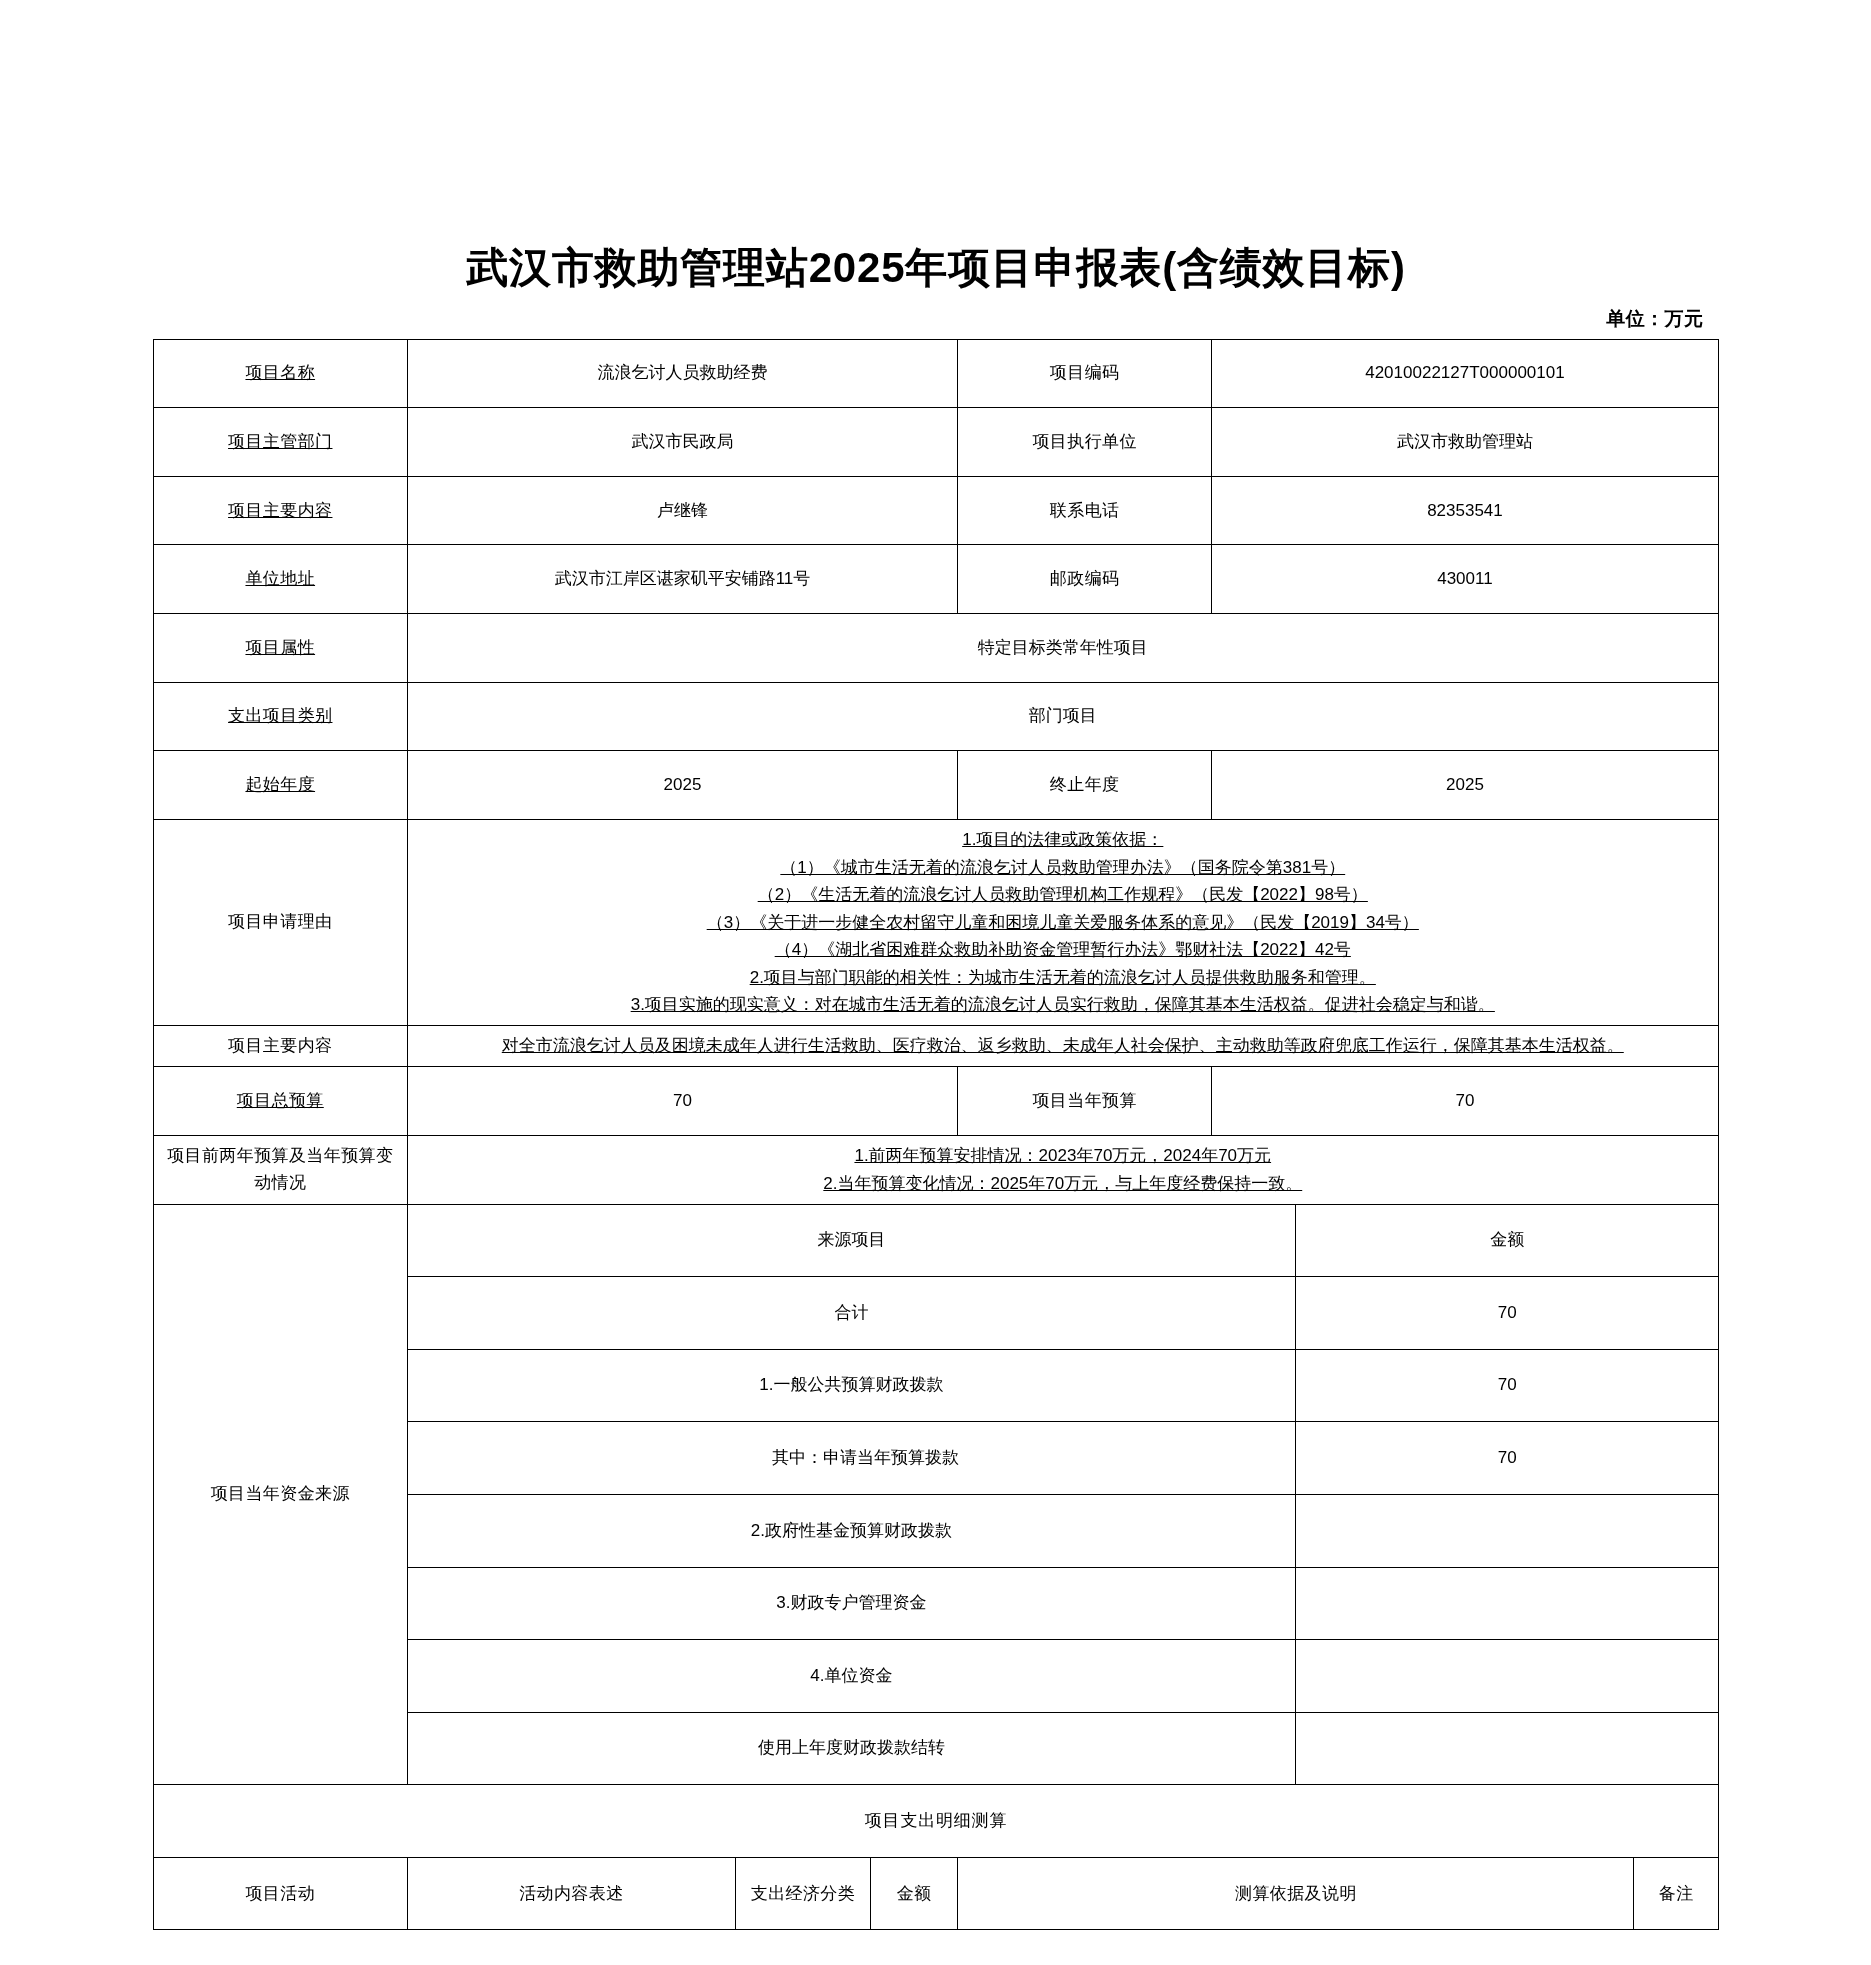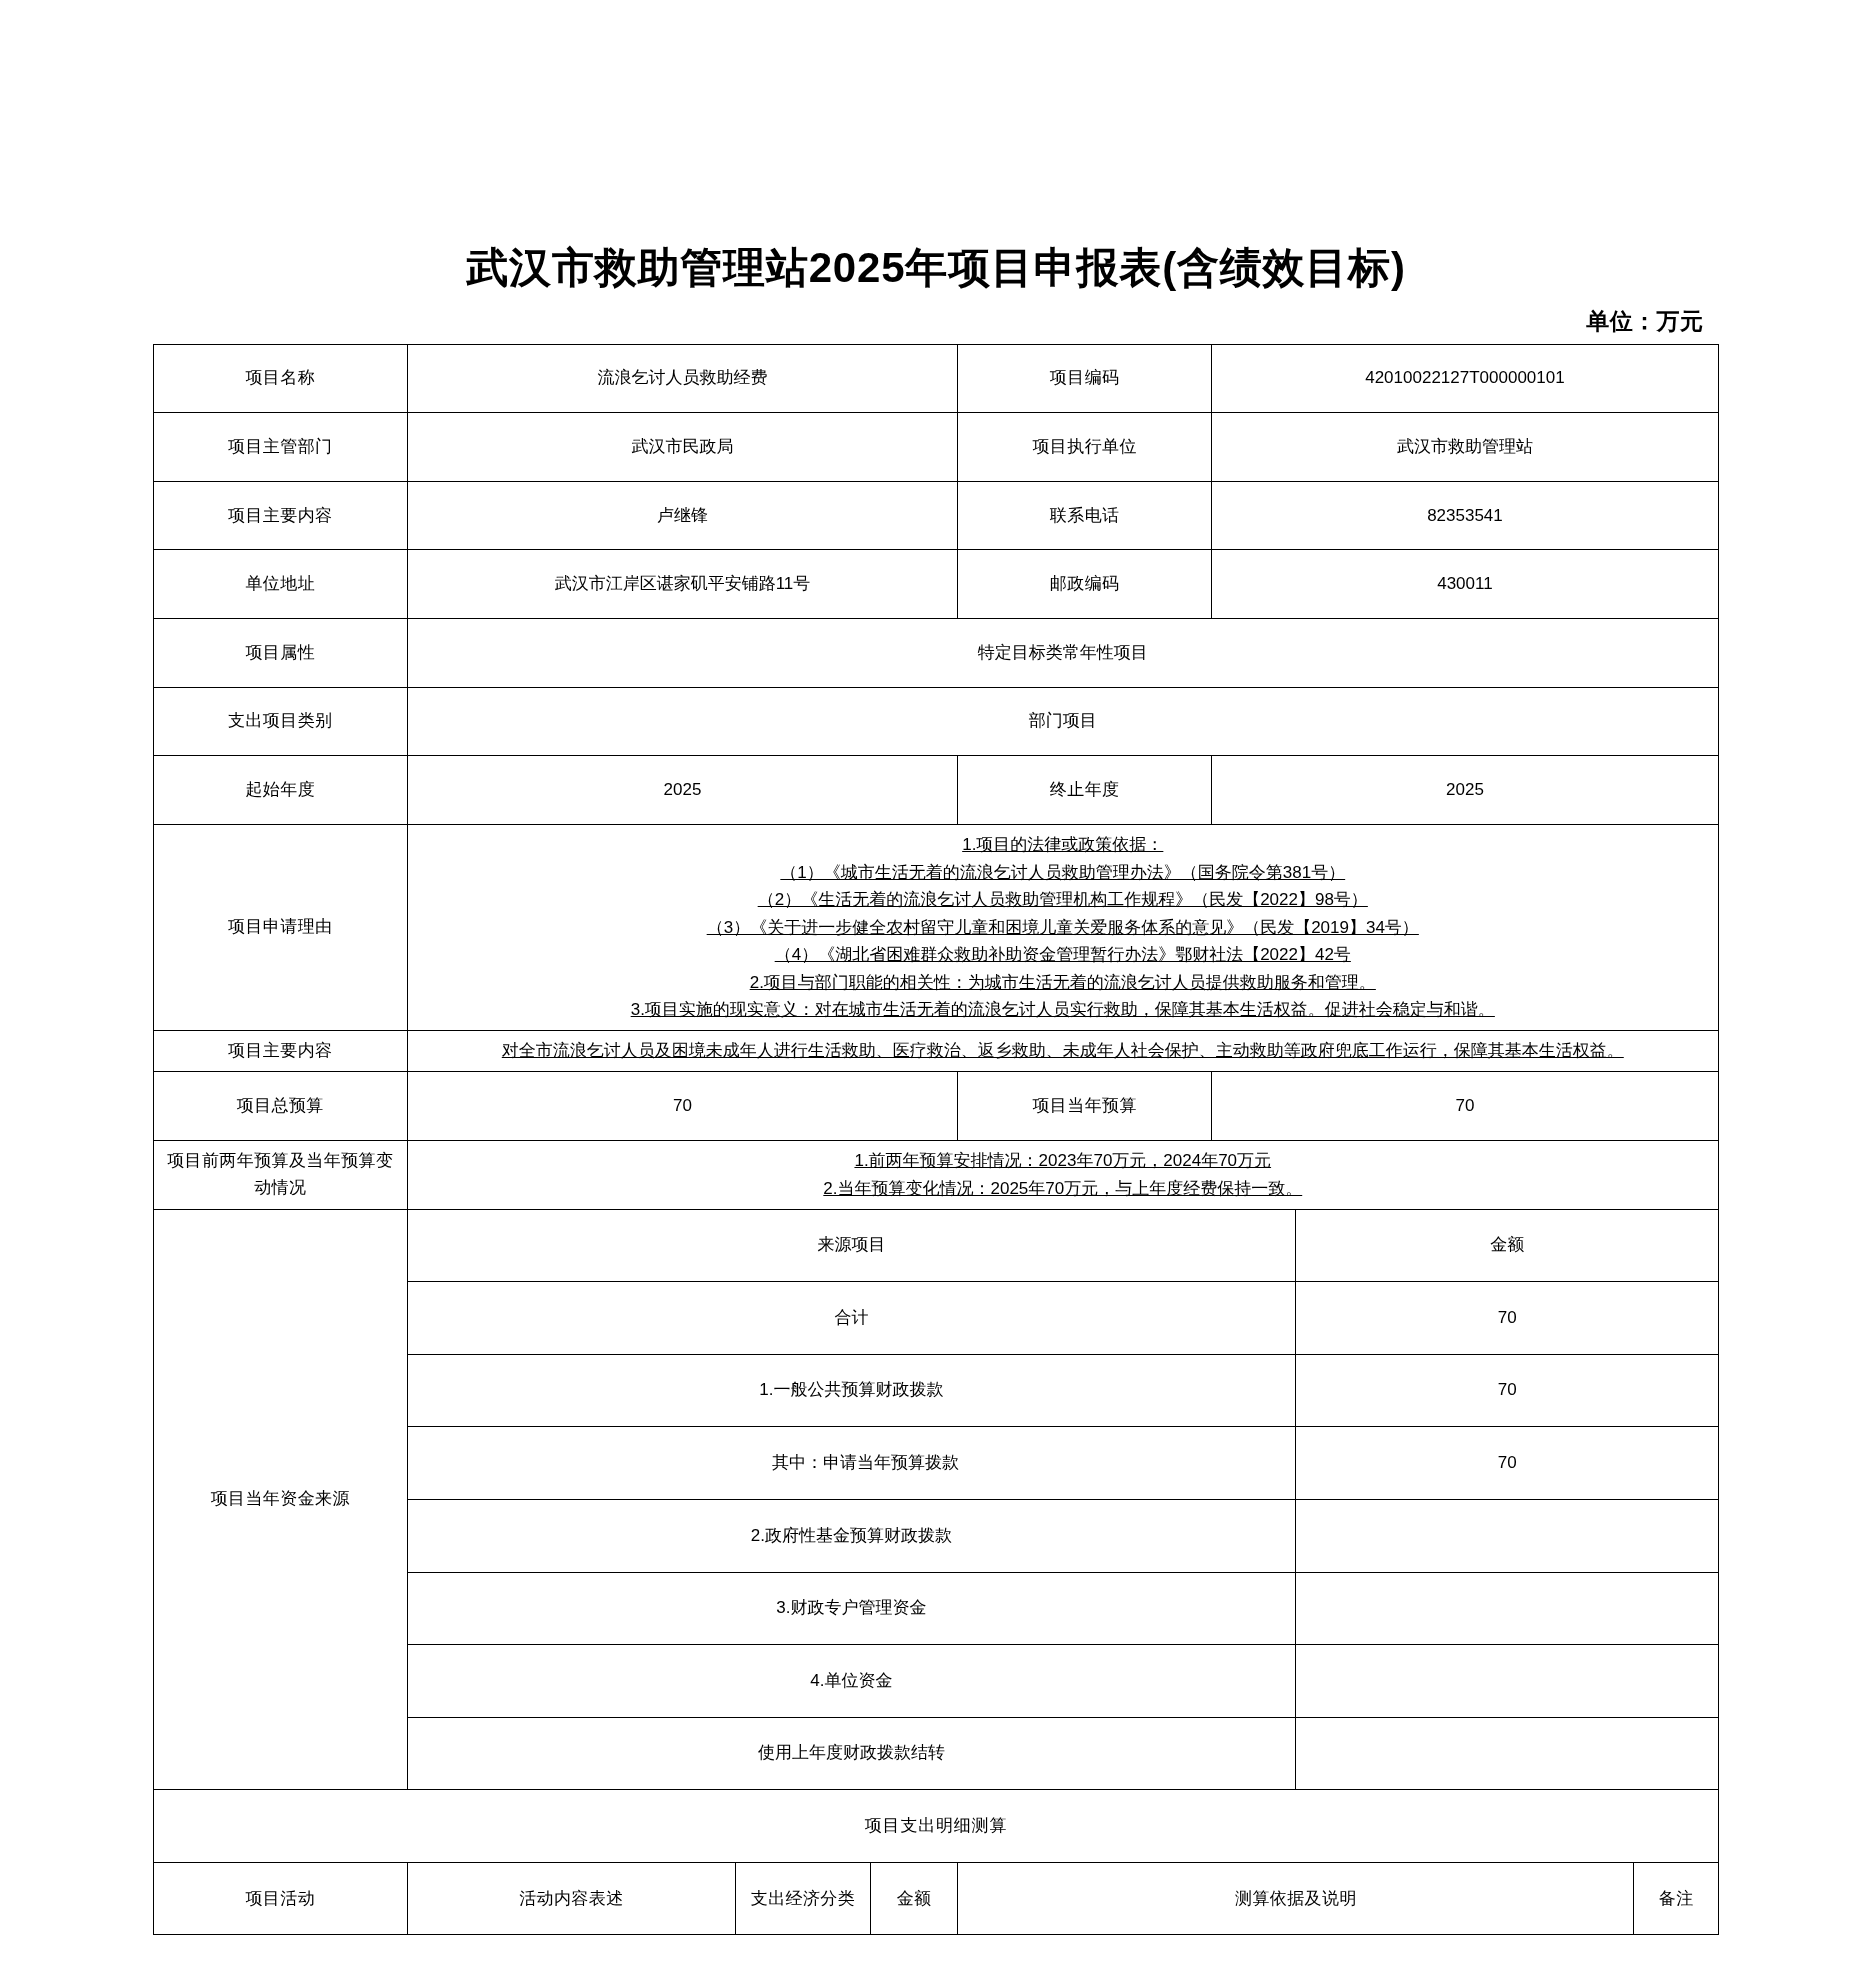--- a/index.html
+++ b/index.html
@@ -28,21 +28,21 @@
   .doc-title {
     text-align: center;
     font-size: 42px;
     font-weight: bold;
     letter-spacing: 0.8px;
     margin: 0 0 13.4px 0;
     line-height: 1.15;
   }
   .unit-line {
     text-align: right;
-    font-size: 23px;
+    font-size: 19px;
     font-weight: bold;
     margin: 0 15.7px 7px 0;
     letter-spacing: 0.4px;
   }
   table.form {
     width: 100%;
     border-collapse: collapse;
     table-layout: fixed;
   }
   table.form td {
@@ -61,21 +61,21 @@
   td.val { }
   td.left {
     text-align: left;
     padding-left: 10.2px;
   }
   td.just {
     text-align: left;
     padding: 8.6px 10.2px;
     line-height: 1.62;
   }
-  td.tall { height: 55px; }
+  td.tall { height: 55px; text-decoration: underline; }
   td.tall2 { height: 59px; }
   .multi {
     white-space: pre-line;
     text-align: center;
     line-height: 1.62;
     text-decoration: underline;
   }
   .section-title {
     text-align: center;
     font-weight: normal;

